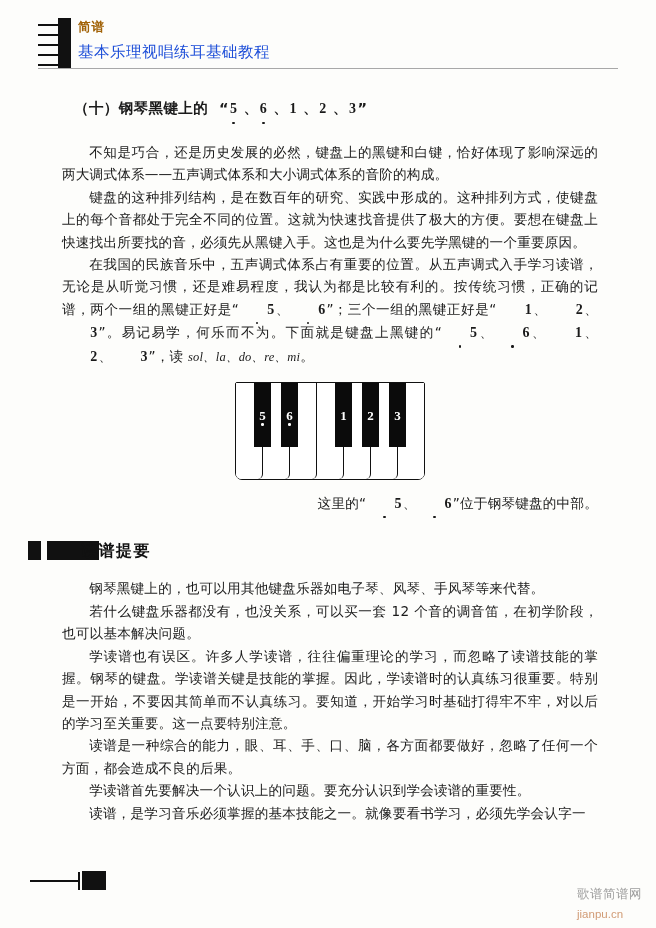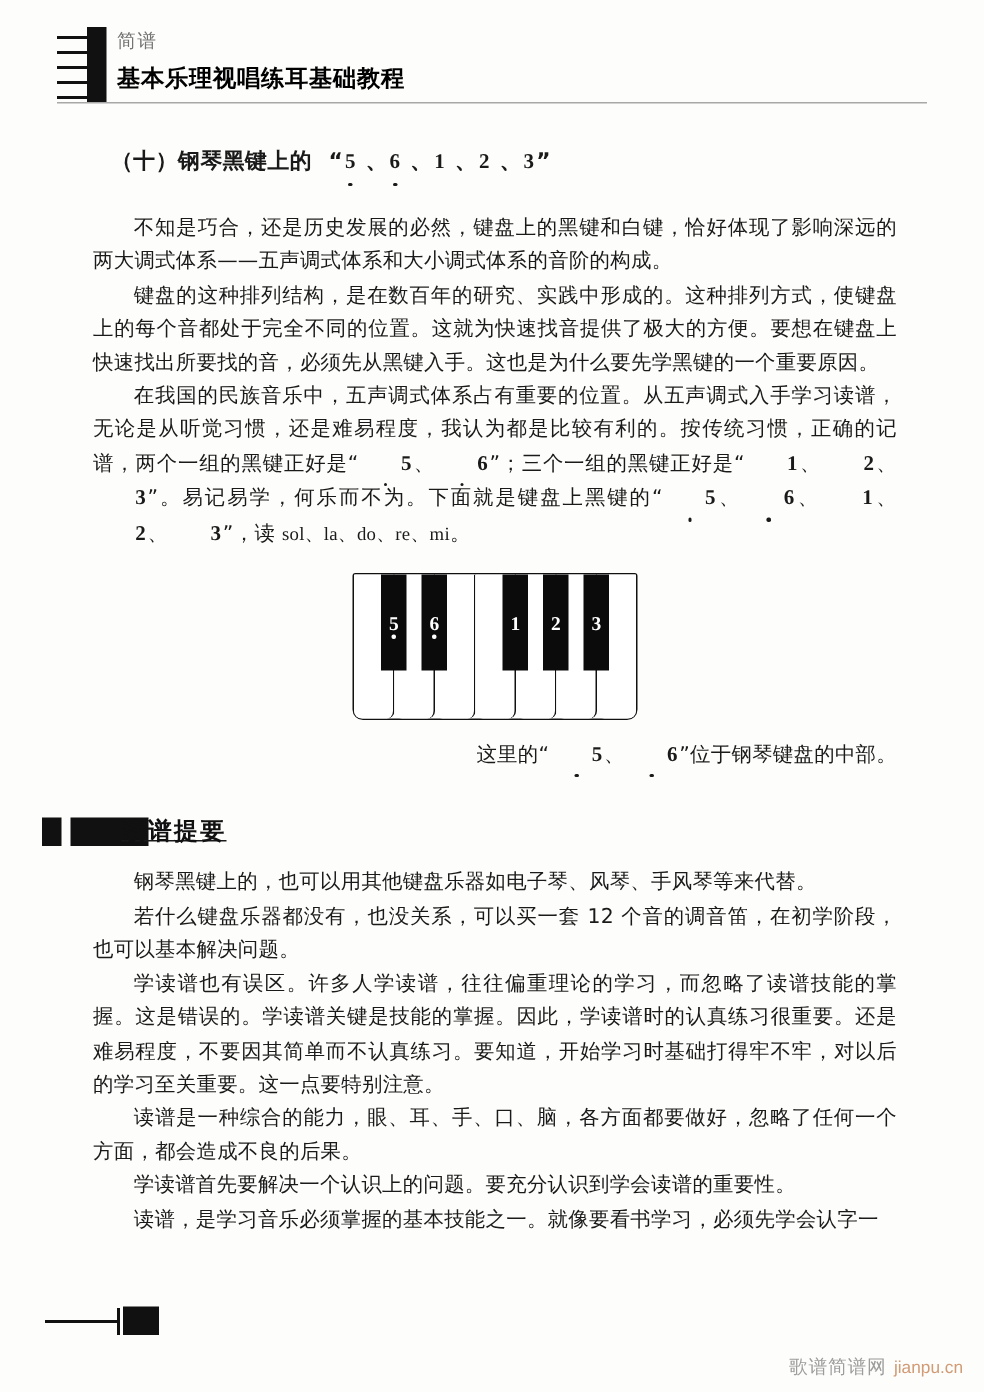--- a/index.html
+++ b/index.html
@@ -58,31 +58,31 @@
     height: 50px;
     background: #111;
   }
   .header-texts {
     position: absolute;
     left: 40px;
     top: 0px;
   }
   .header-line1 {
     font-size: 12.5px;
-    font-weight: normal;
+    font-weight: bold;
     letter-spacing: 1px;
     line-height: 18px;
-    color: #737373;
+    color: #a16207;
   }
   .header-line2 {
     font-size: 15.5px;
-    font-weight: bold;
+    font-weight: normal;
     letter-spacing: 0.5px;
     line-height: 26px;
-    color: #000000;
+    color: #1d4ed8;
     margin-top: 3px;
   }
   .header-rule {
     position: absolute;
     left: 0;
     top: 50px;
     width: 580px;
     height: 1px;
     background: #a8a8a8;
   }
@@ -107,21 +107,21 @@
   p.para {
     font-size: 13.6px;
     line-height: 22.4px;
     text-align: justify;
     text-justify: inter-ideograph;
     margin: 0;
     text-indent: 2em;
     letter-spacing: 0.2px;
   }
 
-  .latin { font-family: "Liberation Serif", serif; font-size: 12.5px; }
+  .latin { font-family: "Liberation Serif", serif; font-size: 12.5px; font-style: italic; }
 
   
   .jp {
     position: relative;
     display: inline-block;
     font-family: "Liberation Serif", serif;
     font-weight: bold;
     font-size: 14px;
     padding: 0 1px;
   }
@@ -212,22 +212,20 @@
     letter-spacing: 0.2px;
     text-align: right;
   }
 
   
   .bar-heading {
     position: relative;
     height: 26px;
     margin: 26px 0 10px -34px;
     display: flex;
-    align-items: center;
-    text-decoration: underline;
   }
   .bar-heading .sq {
     width: 13px;
     height: 19px;
     background: #111;
     flex: 0 0 auto;
   }
   .bar-heading .bar {
     width: 6px;
     height: 19px;
@@ -284,20 +282,21 @@
   }
 
   .watermark {
     position: absolute;
     right: 14px;
     bottom: 8px;
     display: flex;
     align-items: baseline;
     gap: 5px;
     opacity: 0.85;
+    flex-direction: column;
   }
   .wm-cn {
     font-size: 12.5px;
     color: #8c8c8c;
     letter-spacing: 0.5px;
   }
   .wm-en {
     font-size: 11.5px;
     color: #c98a5e;
     font-family: "Liberation Sans", sans-serif;
@@ -377,21 +376,21 @@
 
     <div class="bar-heading">
       <span class="sq"></span>
       <span class="bar"></span>
       <span class="bar2"></span>
       <span class="htxt">读谱提要</span>
     </div>
 
     <p class="para">钢琴黑键上的，也可以用其他键盘乐器如电子琴、风琴、手风琴等来代替。</p>
     <p class="para">若什么键盘乐器都没有，也没关系，可以买一套 12 个音的调音笛，在初学阶段，也可以基本解决问题。</p>
-    <p class="para">学读谱也有误区。许多人学读谱，往往偏重理论的学习，而忽略了读谱技能的掌握。这是错误的。学读谱关键是技能的掌握。因此，学读谱时的认真练习很重要。还是难易程度，不要因其简单而不认真练习。要知道，开始学习时基础打得牢不牢，对以后的学习至关重要。这一点要特别注意。</p>
+    <p class="para">学读谱也有误区。许多人学读谱，往往偏重理论的学习，而忽略了读谱技能的掌握。钢琴的键盘。学读谱关键是技能的掌握。因此，学读谱时的认真练习很重要。特别是一开始，不要因其简单而不认真练习。要知道，开始学习时基础打得牢不牢，对以后的学习至关重要。这一点要特别注意。</p>
     <p class="para">读谱是一种综合的能力，眼、耳、手、口、脑，各方面都要做好，忽略了任何一个方面，都会造成不良的后果。</p>
     <p class="para">学读谱首先要解决一个认识上的问题。要充分认识到学会读谱的重要性。</p>
     <p class="para">读谱，是学习音乐必须掌握的基本技能之一。就像要看书学习，必须先学会认字一</p>
 
   </div>
 
   <div class="footer">
     <div class="footer-rule"></div>
     <div class="footer-tick"></div>
     <div class="footer-box"></div>

